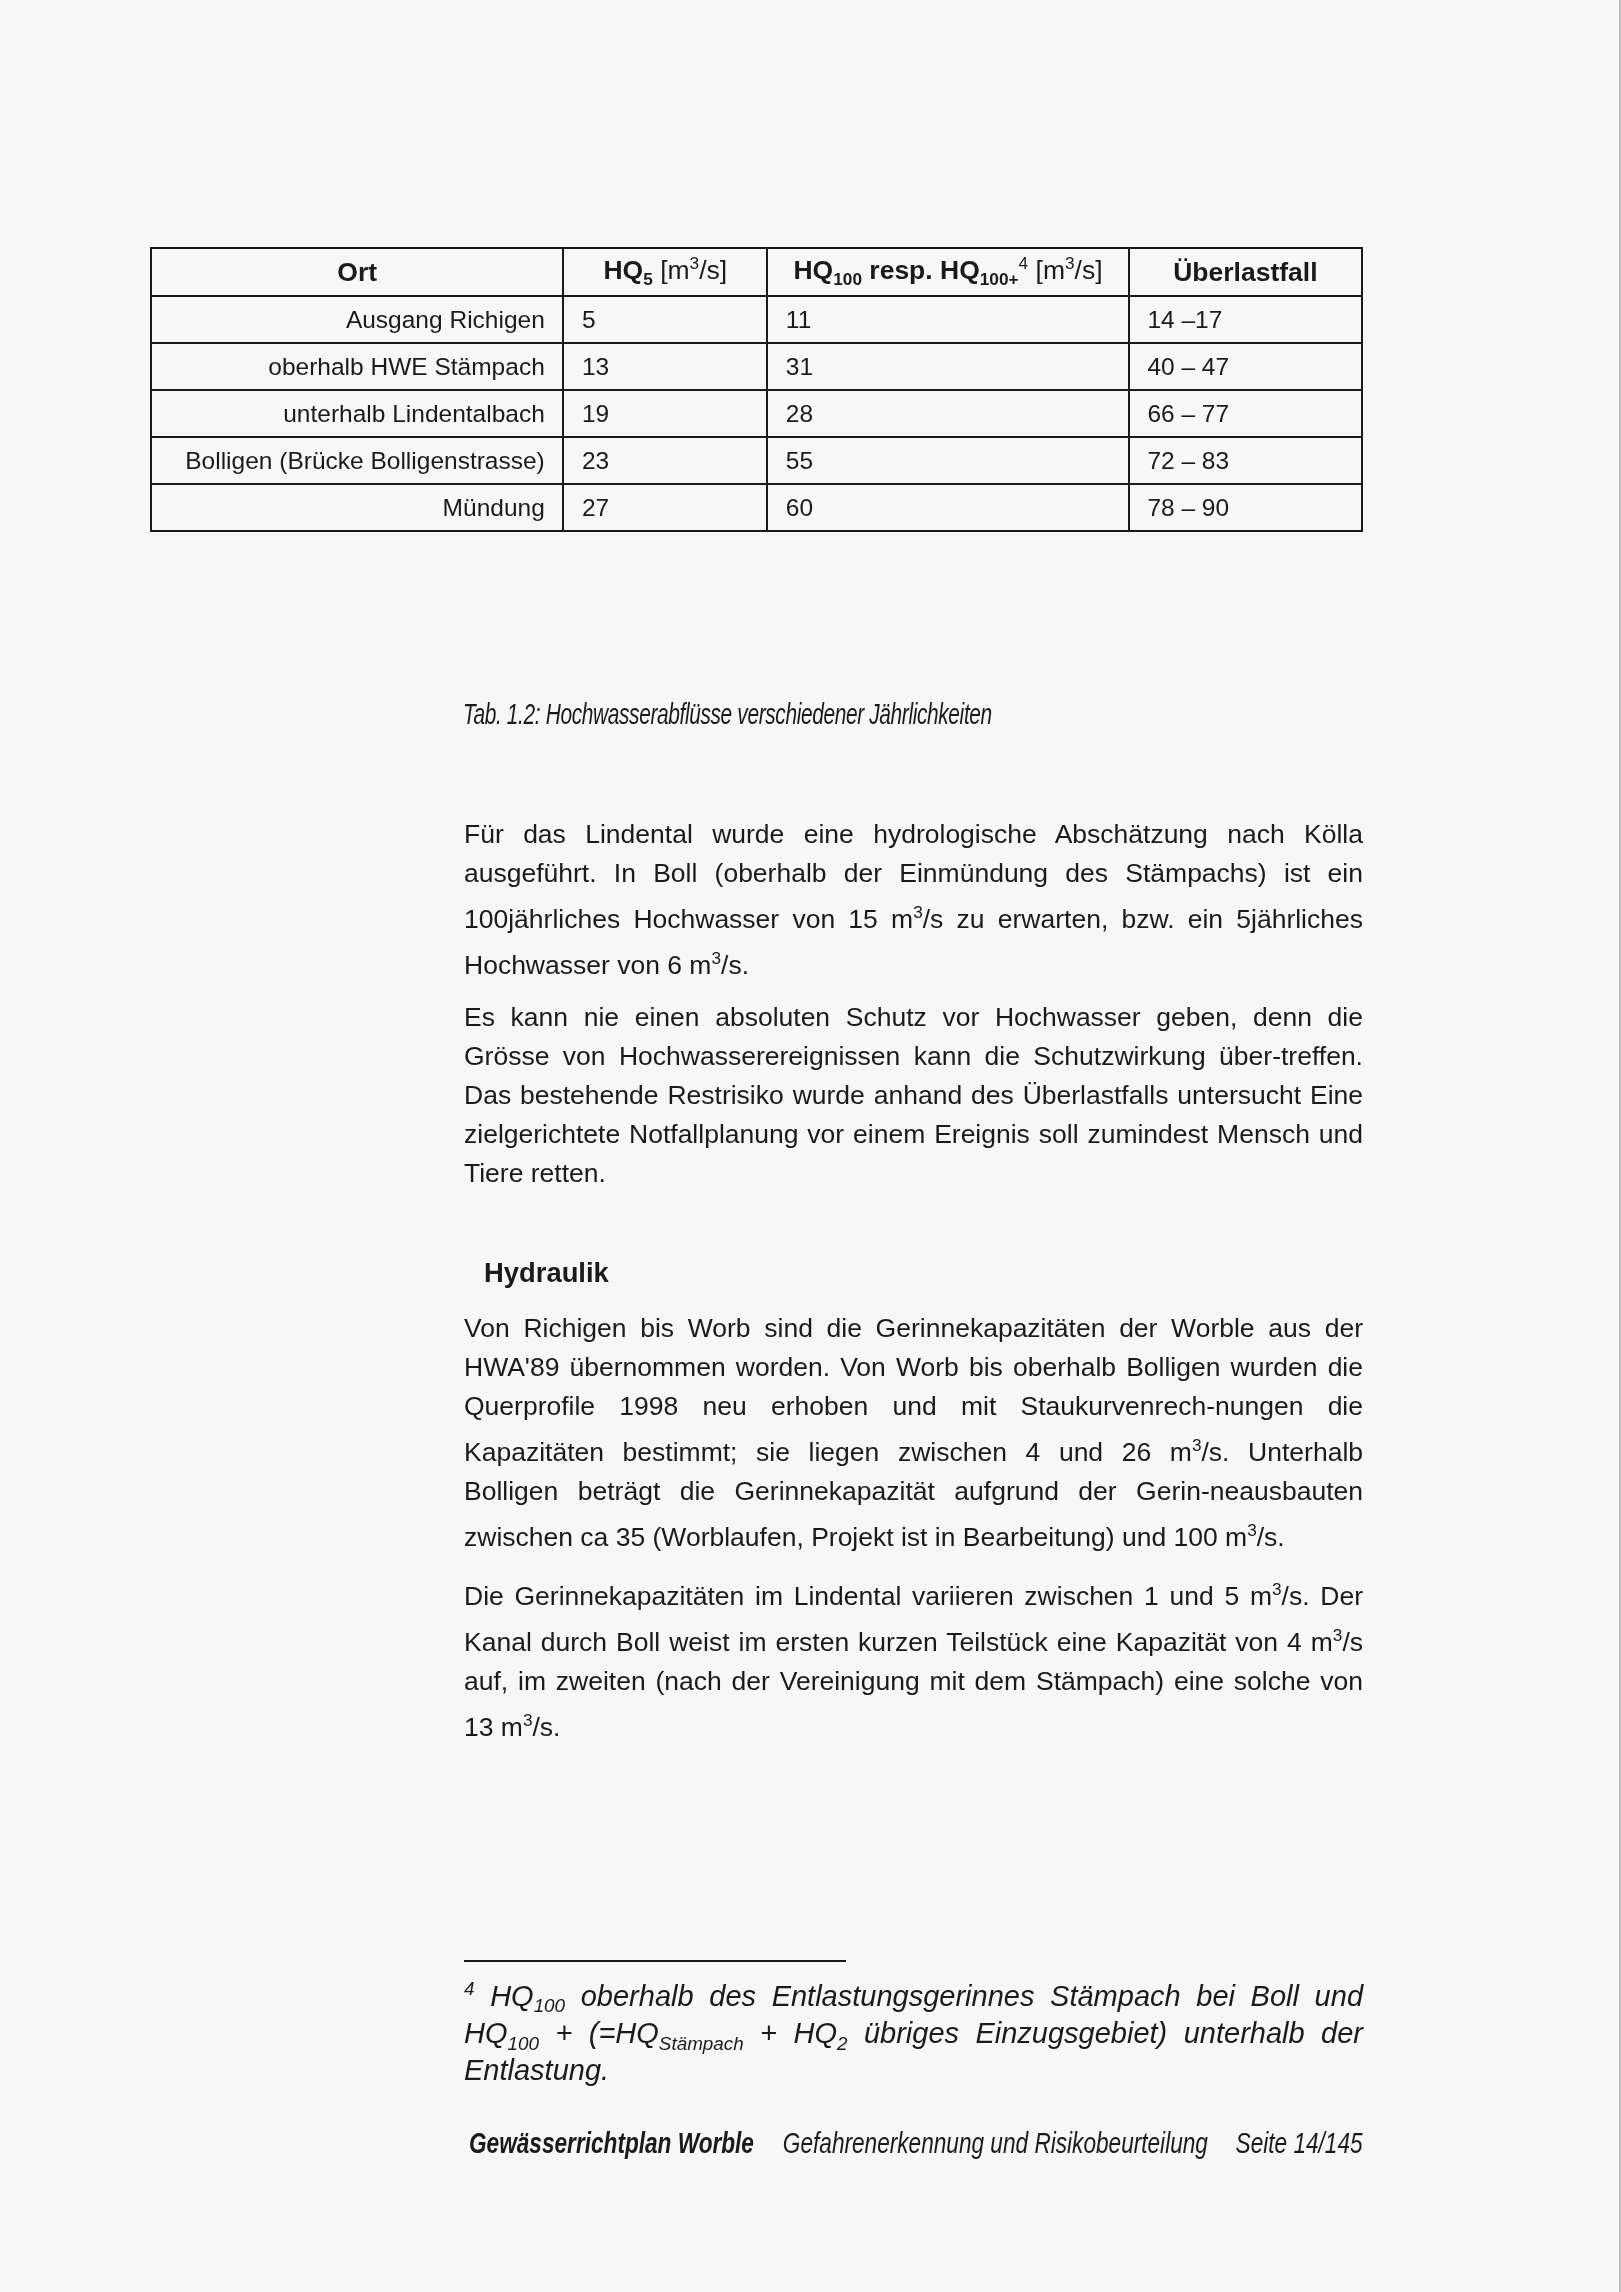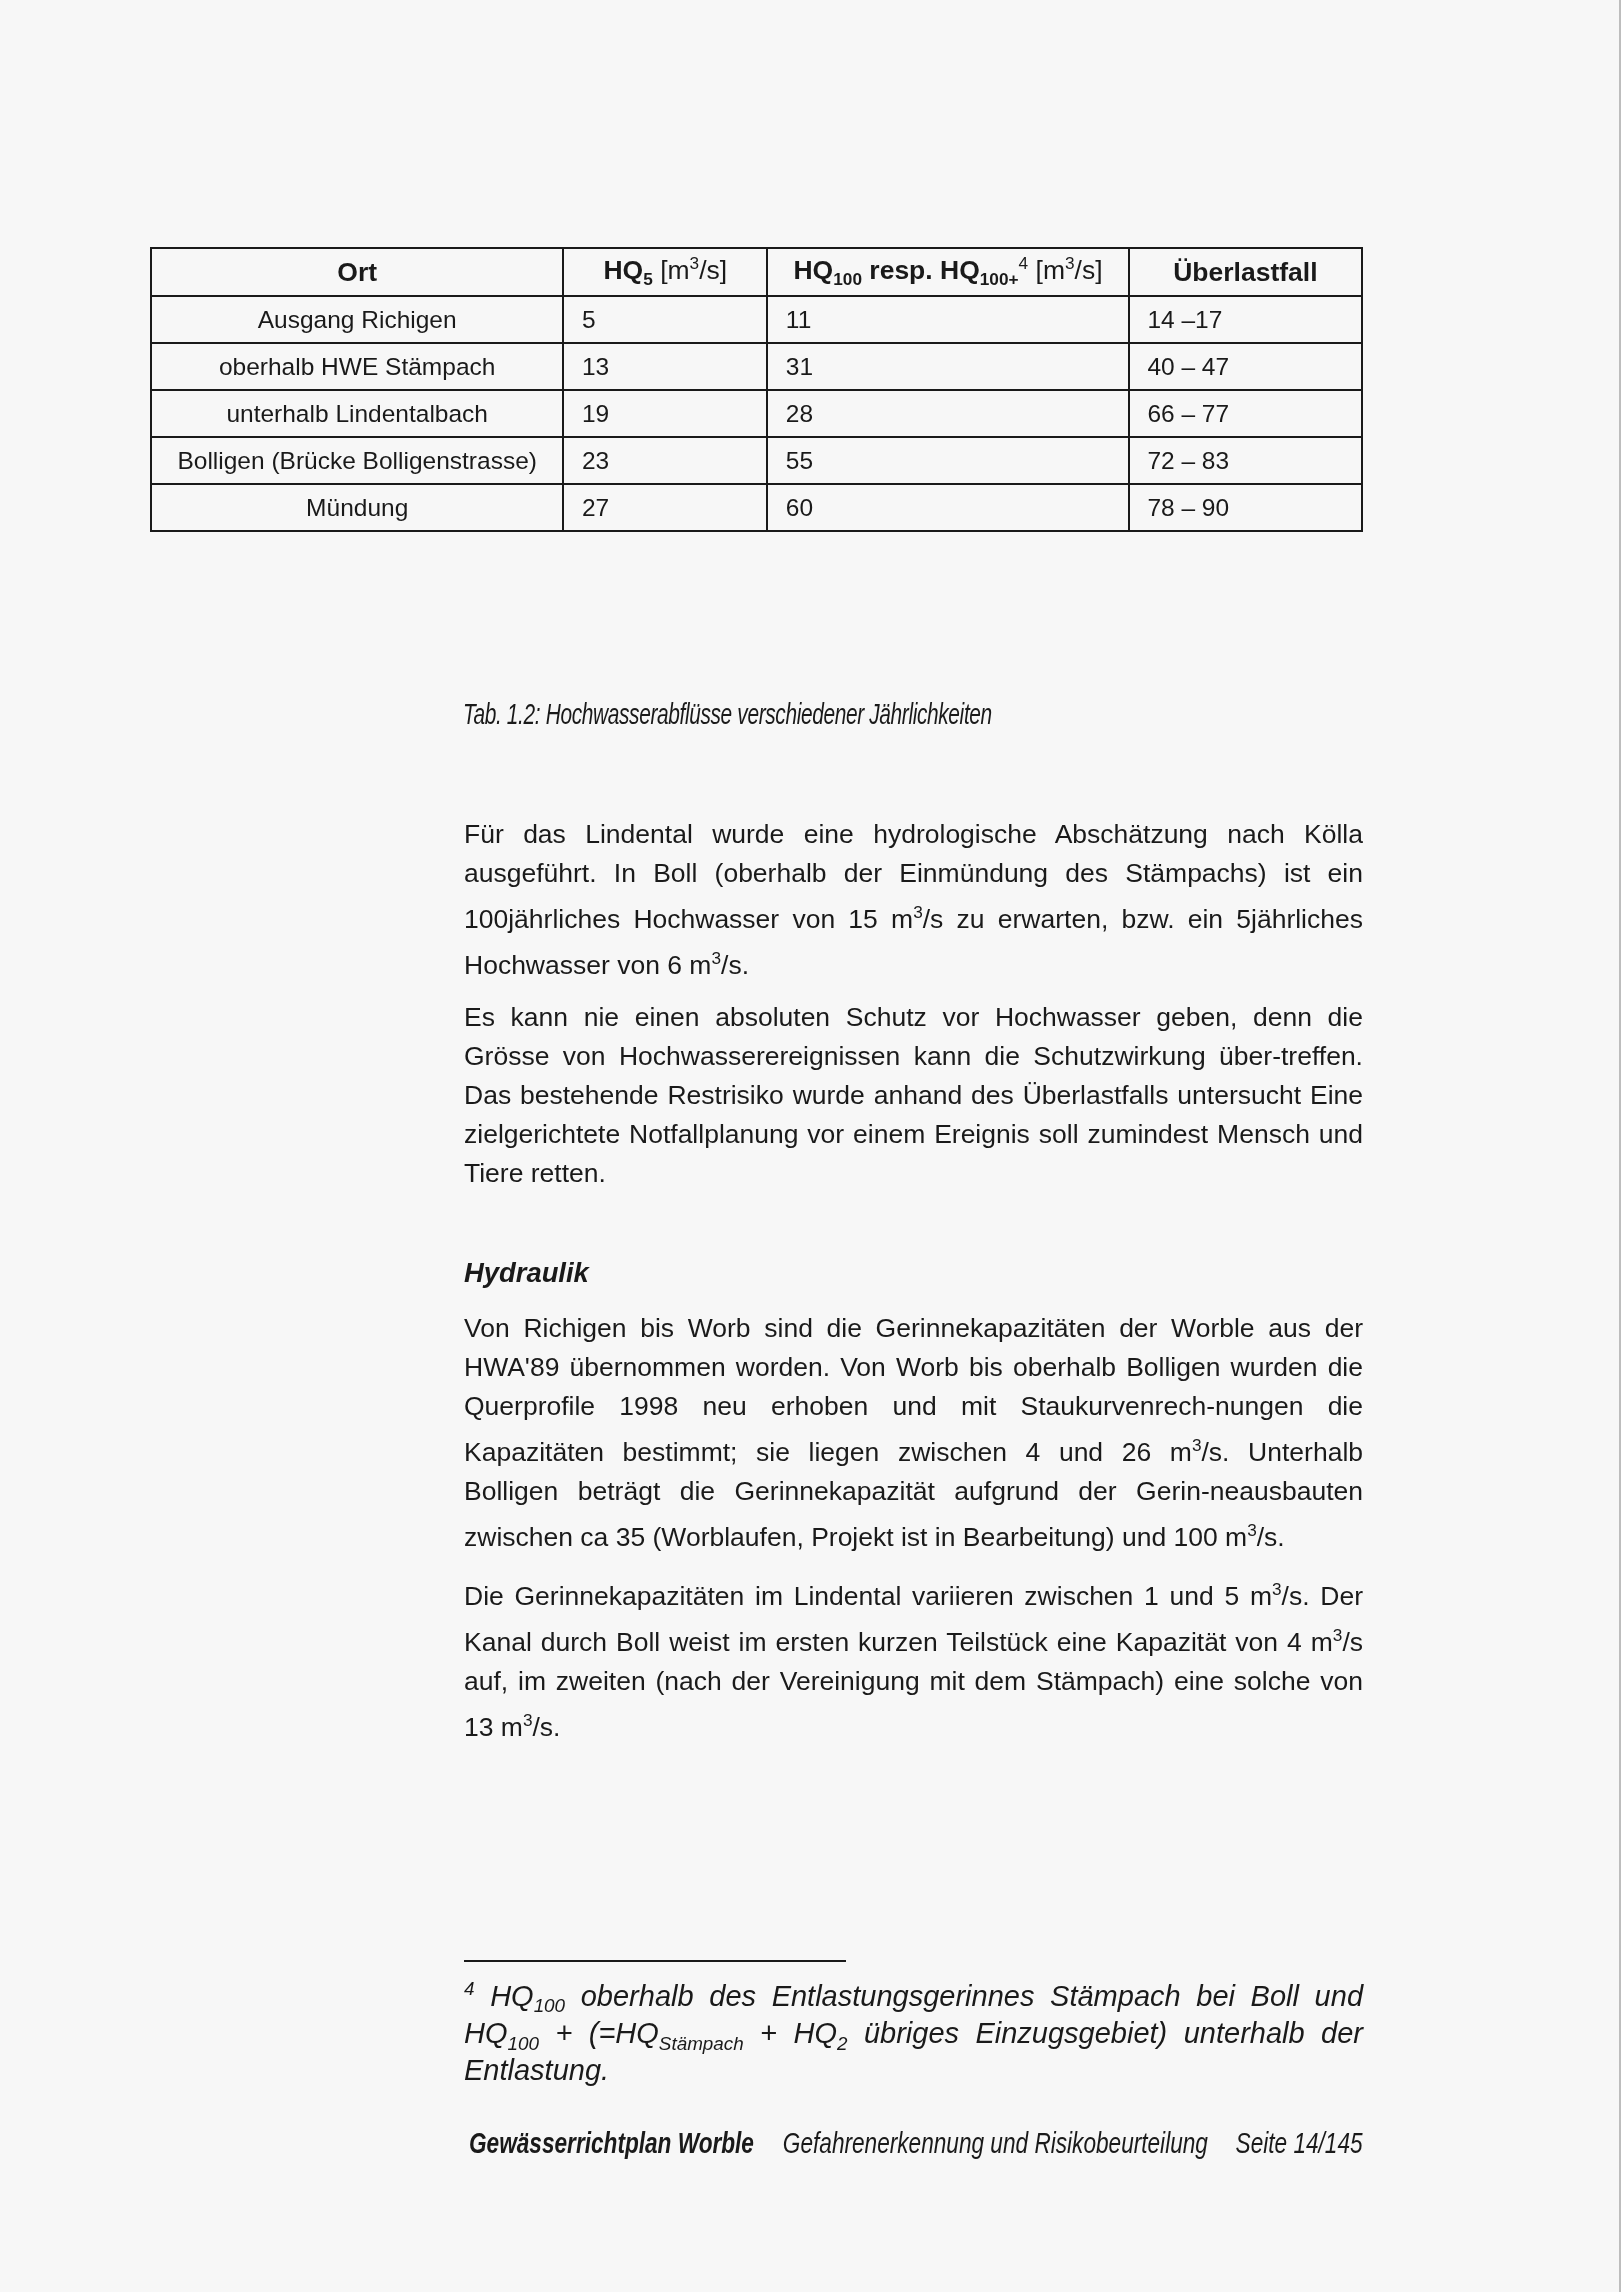--- a/index.html
+++ b/index.html
@@ -25,21 +25,21 @@
   table.hq th, table.hq td {
     border: 2px solid #1a1a1a;
     height: 45px;
     padding: 0 17.6px;
     font-weight: normal;
   }
   table.hq th {
     font-weight: bold; font-size: 26.5px; height: 46px;
   }
   table.hq th.c0 { text-align: center; border-radius: 22px; }
-  table.hq td.c0 { text-align: center; }
+  table.hq td.c0 { text-align: right; }
   table.hq .num { }
   .col0 { width: 414px; }
   .col1 { width: 186px; }
   .col2 { width: 370px; }
   .col3 { width: 206px; }
   sub { font-size: 65%; }
   sup { font-size: 65%; }
   .caption {
     position: absolute; left: 463px; top: 698px;
     font-family: "Liberation Sans", sans-serif;
@@ -50,22 +50,22 @@
     letter-spacing: -0.5px;
     white-space: nowrap;
   }
   .body-text {
     position: absolute; left: 464px; width: 899px;
     font-size: 26.5px; line-height: 39px;
     text-align: justify;
   }
   .body-text p { margin: 0 0 13.7px 0; }
   .heading {
-    position: absolute; left: 464px; top: 1257px;
-    font-size: 27.4px; font-weight: bold; font-style: italic;
+    position: absolute; left: 484px; top: 1257px;
+    font-size: 27.4px; font-weight: bold;
   }
   .fn-rule {
     position: absolute; left: 464px; top: 1960px;
     width: 382px; height: 2px; background: #1a1a1a;
   }
   .footnote {
     position: absolute; left: 464px; top: 1975px; width: 899px;
     font-size: 29px; font-style: italic; line-height: 27.4px;
     text-align: justify;
   }

